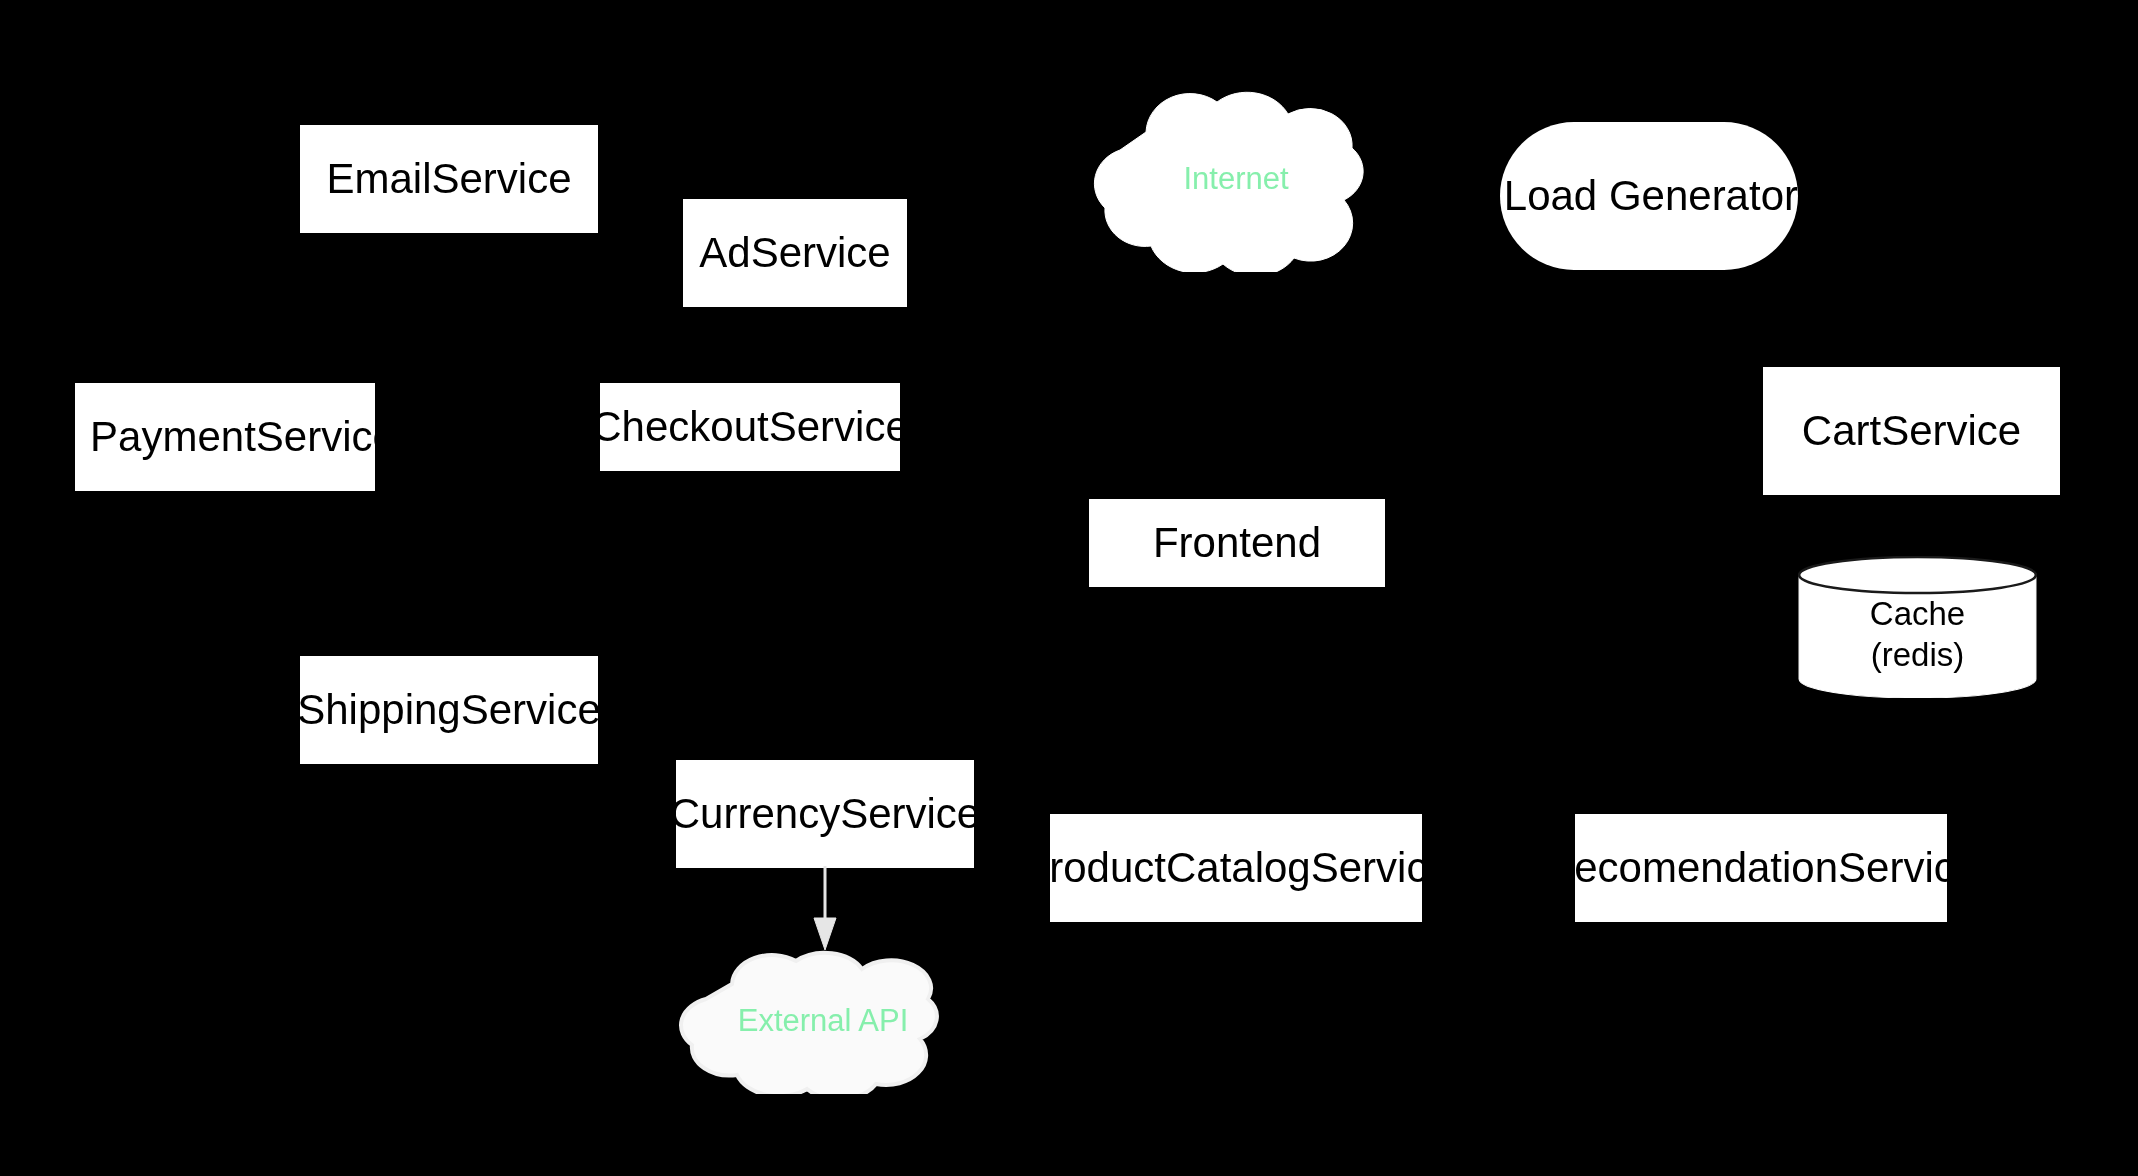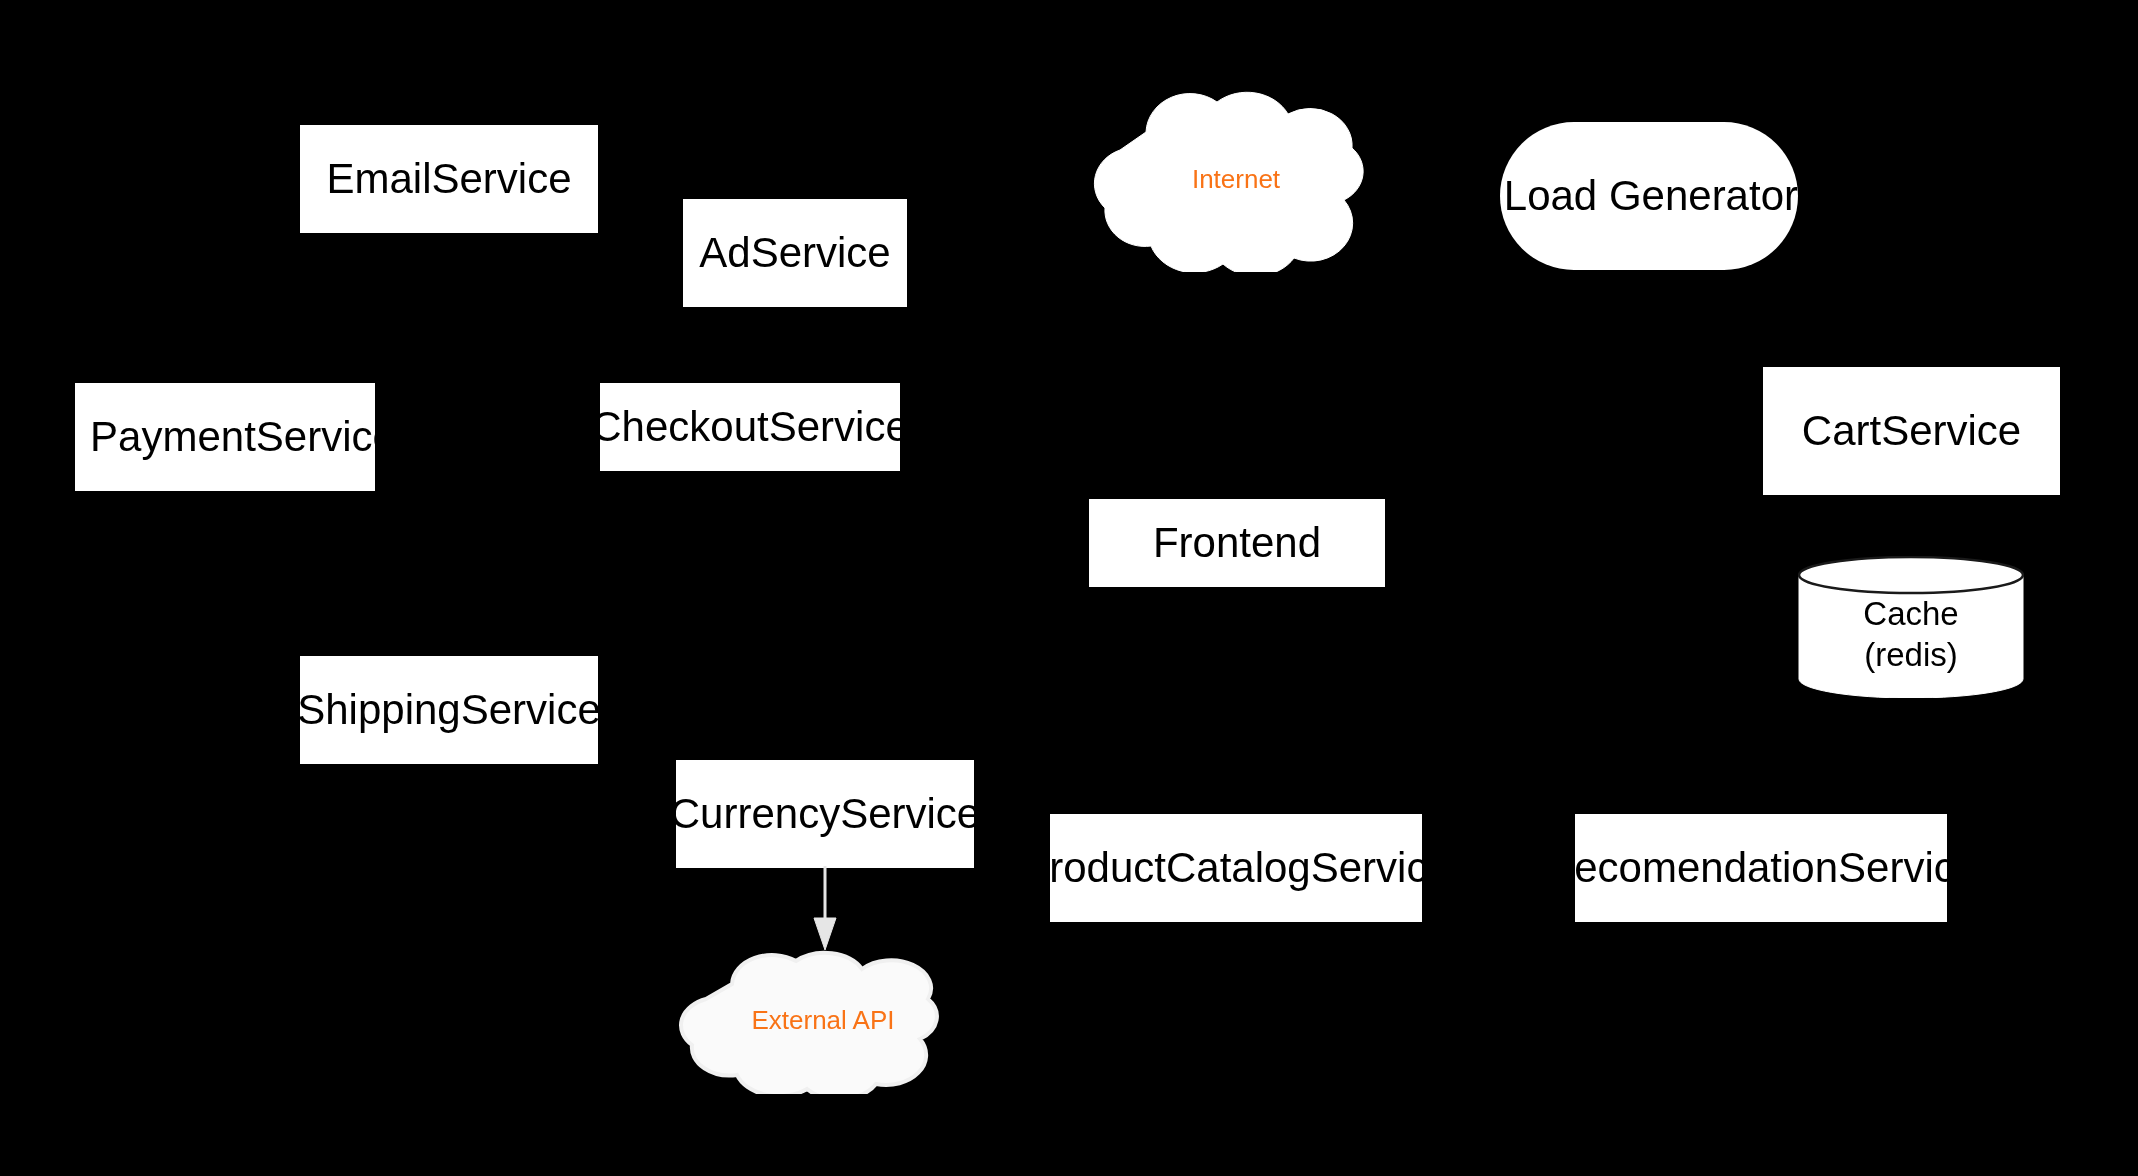--- a/index.html
+++ b/index.html
@@ -60,30 +60,31 @@
   }
   .cloud-label {
     position: absolute;
     left: 0;
     top: 0;
     width: 100%;
     height: 100%;
     display: flex;
     align-items: center;
     justify-content: center;
-    color: #f97316;
-    font-size: 26px;
+    color: #86efac;
+    font-size: 31px;
     font-family: "Liberation Sans", sans-serif;
     white-space: pre;
     text-align: center;
   }
 
   
   .cyl-wrap {
     position: absolute;
+    padding-left: 13px;
   }
   .cyl-wrap svg {
     position: absolute;
     left: 0;
     top: 0;
     width: 100%;
     height: 100%;
     display: block;
   }
   .cyl-label {

